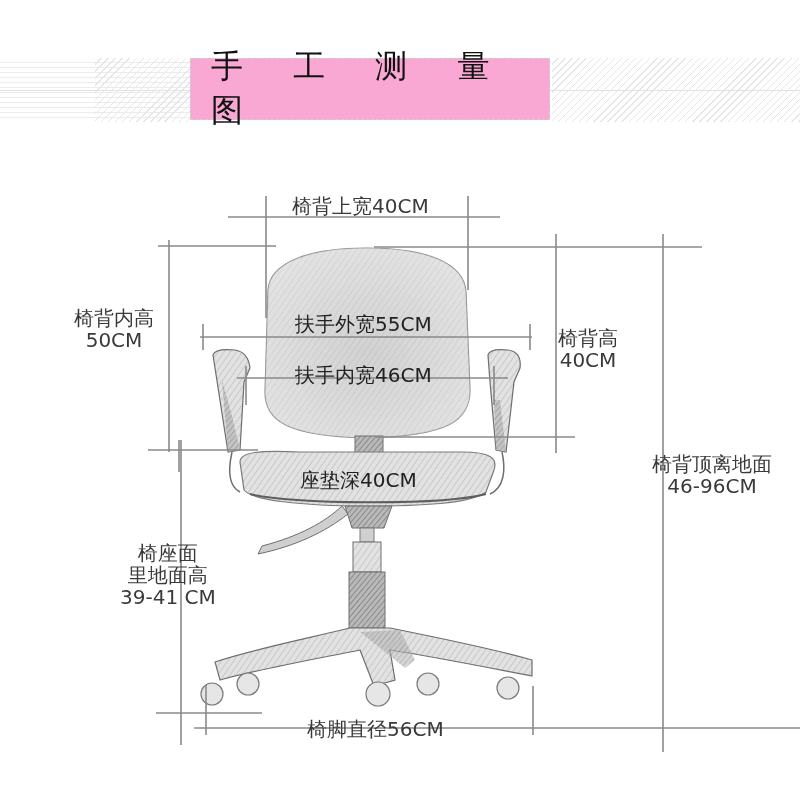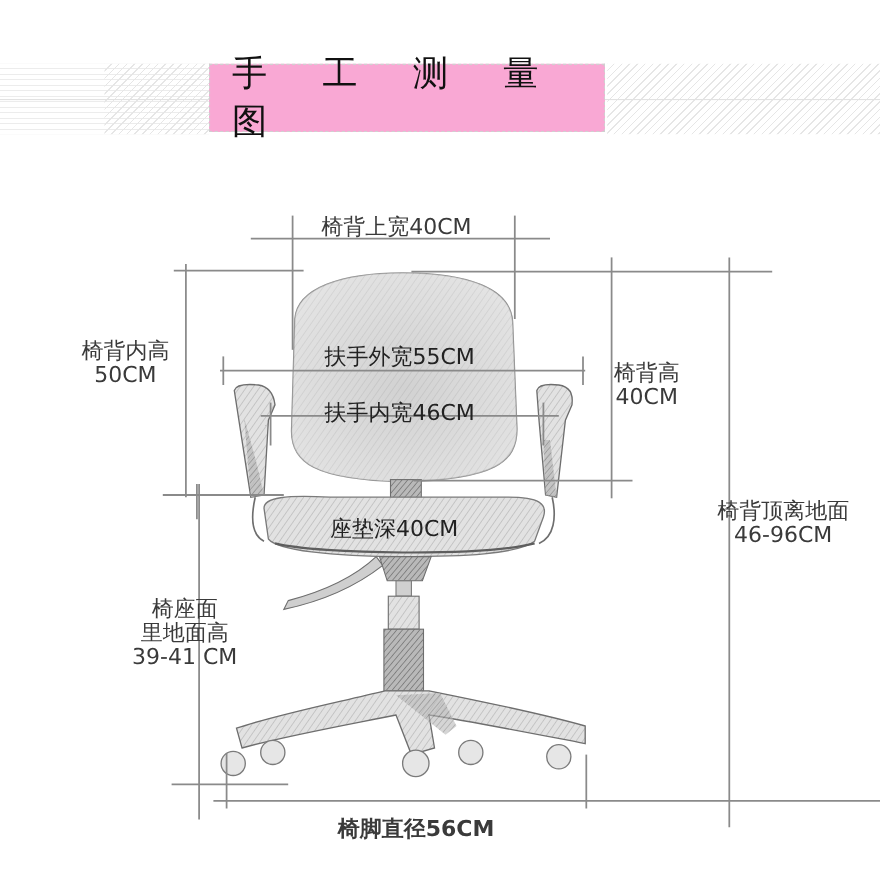--- a/index.html
+++ b/index.html
@@ -171,13 +171,13 @@
 </div>
 
 <div class="label dark" style="left:300px; top:469px;">座垫深40CM</div>
 
 <div class="label" style="left:92px; top:542px;margin-left:28px;">
   <div>椅座面</div>
   <div>里地面高</div>
   <div>39-41 CM</div>
 </div>
 
-<div class="label" style="left:307px; top:742px;font-weight:bold;">椅脚直径56CM</div>
+<div class="label" style="left:307px; top:718px;">椅脚直径56CM</div>
 
 </body></html>

